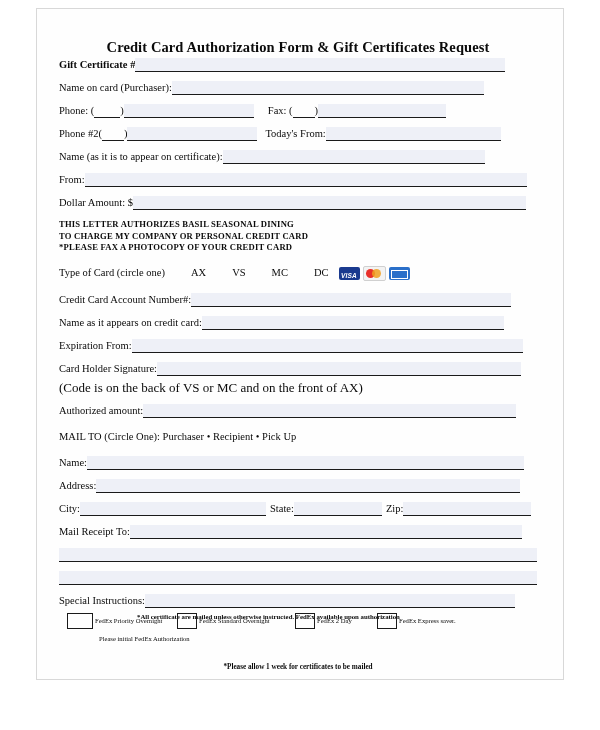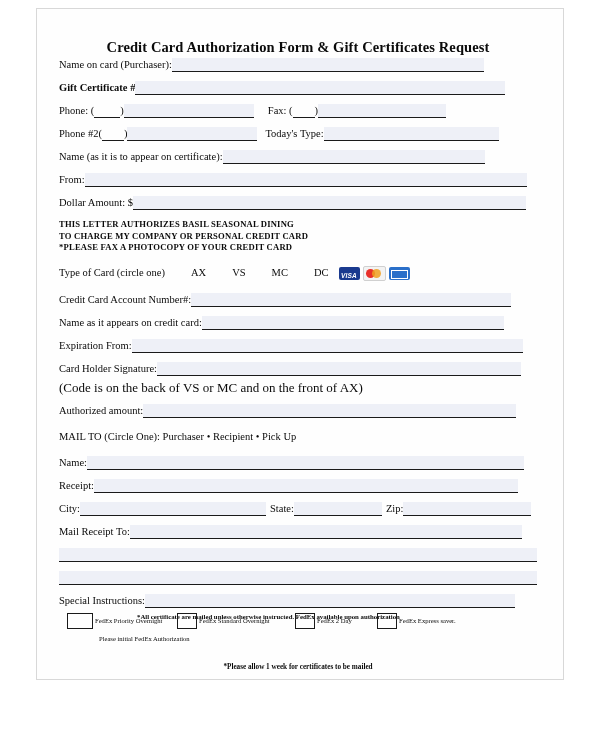--- a/index.html
+++ b/index.html
@@ -231,33 +231,33 @@
 
 <div class="page">
   <div class="sheet">
 
 
     <div class="content">
 
       <h1 class="title">Credit Card Authorization Form &amp; Gift Certificates Request</h1>
 
       <div class="row">
+        <span class="lbl bold">Gift Certificate #</span><span class="fill" style="width:370px"></span>
+      </div>
+
+      <div class="row">
         <span class="lbl">Name on card (Purchaser):</span><span class="fill" style="width:312px"></span>
       </div>
 
       <div class="row">
-        <span class="lbl bold">Gift Certificate #</span><span class="fill" style="width:370px"></span>
-      </div>
-
-      <div class="row">
         <span class="lbl">Phone: (</span><span class="fill plain" style="width:26px"></span><span class="lbl">)</span><span class="fill" style="width:130px"></span><span style="display:inline-block;width:14px"></span><span class="lbl">Fax: (</span><span class="fill plain" style="width:22px"></span><span class="lbl">)</span><span class="fill" style="width:128px"></span>
       </div>
 
       <div class="row">
-        <span class="lbl">Phone #2(</span><span class="fill plain" style="width:22px"></span><span class="lbl">)</span><span class="fill" style="width:130px"></span><span style="display:inline-block;width:8px"></span><span class="lbl">Today's Type:</span><span class="fill" style="width:175px"></span>
+        <span class="lbl">Phone #2(</span><span class="fill plain" style="width:22px"></span><span class="lbl">)</span><span class="fill" style="width:130px"></span><span style="display:inline-block;width:8px"></span><span class="lbl">Today's From:</span><span class="fill" style="width:175px"></span>
       </div>
 
       <div class="row">
         <span class="lbl">Name (as it is to appear on certificate):</span><span class="fill" style="width:262px"></span>
       </div>
 
       <div class="row">
         <span class="lbl">From:</span><span class="fill" style="width:442px"></span>
       </div>
 
@@ -299,21 +299,21 @@
 
       <div class="row" style="margin-bottom:12px">
         <span class="lbl">MAIL TO (Circle One): Purchaser •  Recipient •  Pick Up</span>
       </div>
 
       <div class="row">
         <span class="lbl">Name:</span><span class="fill" style="width:437px"></span>
       </div>
 
       <div class="row">
-        <span class="lbl">Receipt:</span><span class="fill" style="width:424px"></span>
+        <span class="lbl">Address:</span><span class="fill" style="width:424px"></span>
       </div>
 
       <div class="row">
         <span class="lbl">City:</span><span class="fill" style="width:186px"></span><span style="display:inline-block;width:4px"></span><span class="lbl">State:</span><span class="fill" style="width:88px"></span><span style="display:inline-block;width:4px"></span><span class="lbl">Zip:</span><span class="fill" style="width:128px"></span>
       </div>
 
       <div class="row">
         <span class="lbl">Mail Receipt To:</span><span class="fill" style="width:392px"></span>
       </div>
 

